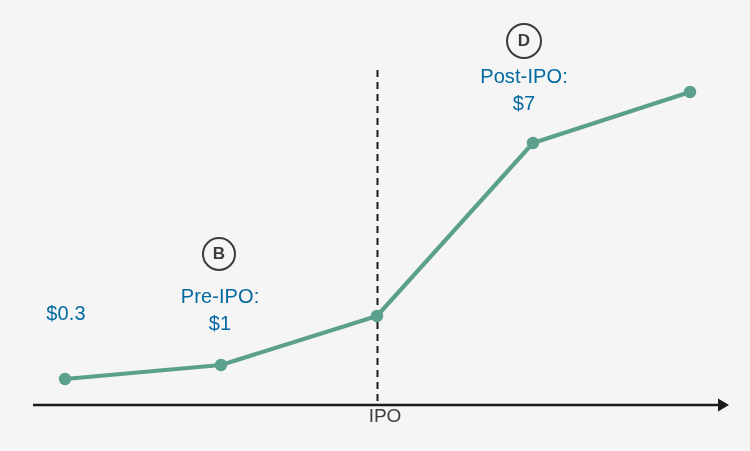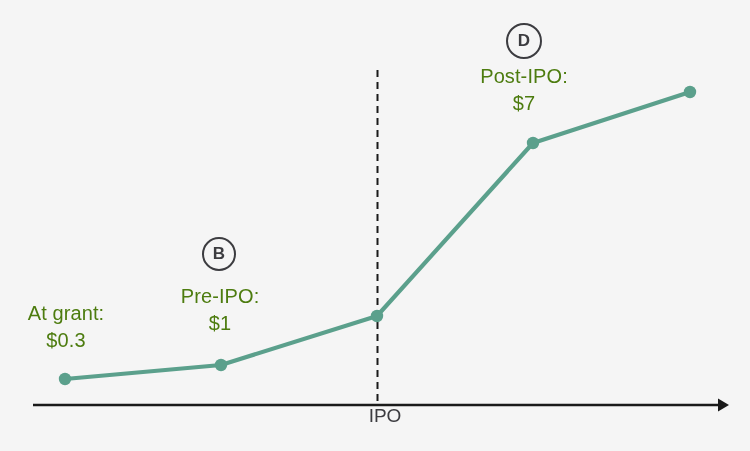--- a/index.html
+++ b/index.html
@@ -22,21 +22,21 @@
   #chart-svg {
     position: absolute;
     left: 0;
     top: 0;
     width: 750px;
     height: 451px;
   }
   .annotation {
     position: absolute;
     text-align: center;
-    color: #4d7c0f;
+    color: #0369a1;
     font-size: 20px;
     line-height: 27px;
     letter-spacing: 0.1px;
     white-space: nowrap;
     font-weight: 400;
   }
   .annotation .ann-line {
     display: block;
   }
   .badge {
@@ -84,21 +84,20 @@
     <polyline points="65,379 221,365 377,316 533,143 690,92" fill="none" stroke="#5ba08c" stroke-width="4.2" stroke-linejoin="round" stroke-linecap="round"></polyline>
 
     <circle cx="65" cy="379" r="6.2" fill="#5ba08c"></circle>
     <circle cx="221" cy="365" r="6.2" fill="#5ba08c"></circle>
     <circle cx="377" cy="316" r="6.2" fill="#5ba08c"></circle>
     <circle cx="533" cy="143" r="6.2" fill="#5ba08c"></circle>
     <circle cx="690" cy="92" r="6.2" fill="#5ba08c"></circle>
   </svg>
 
   <div class="annotation" id="ann-grant">
-    <span class="ann-line">At grant:</span>
     <span class="ann-line">$0.3</span>
   </div>
 
   <div class="badge" id="badge-b">
     <span>B</span>
   </div>
   <div class="annotation" id="ann-pre">
     <span class="ann-line">Pre-IPO:</span>
     <span class="ann-line">$1</span>
   </div>

